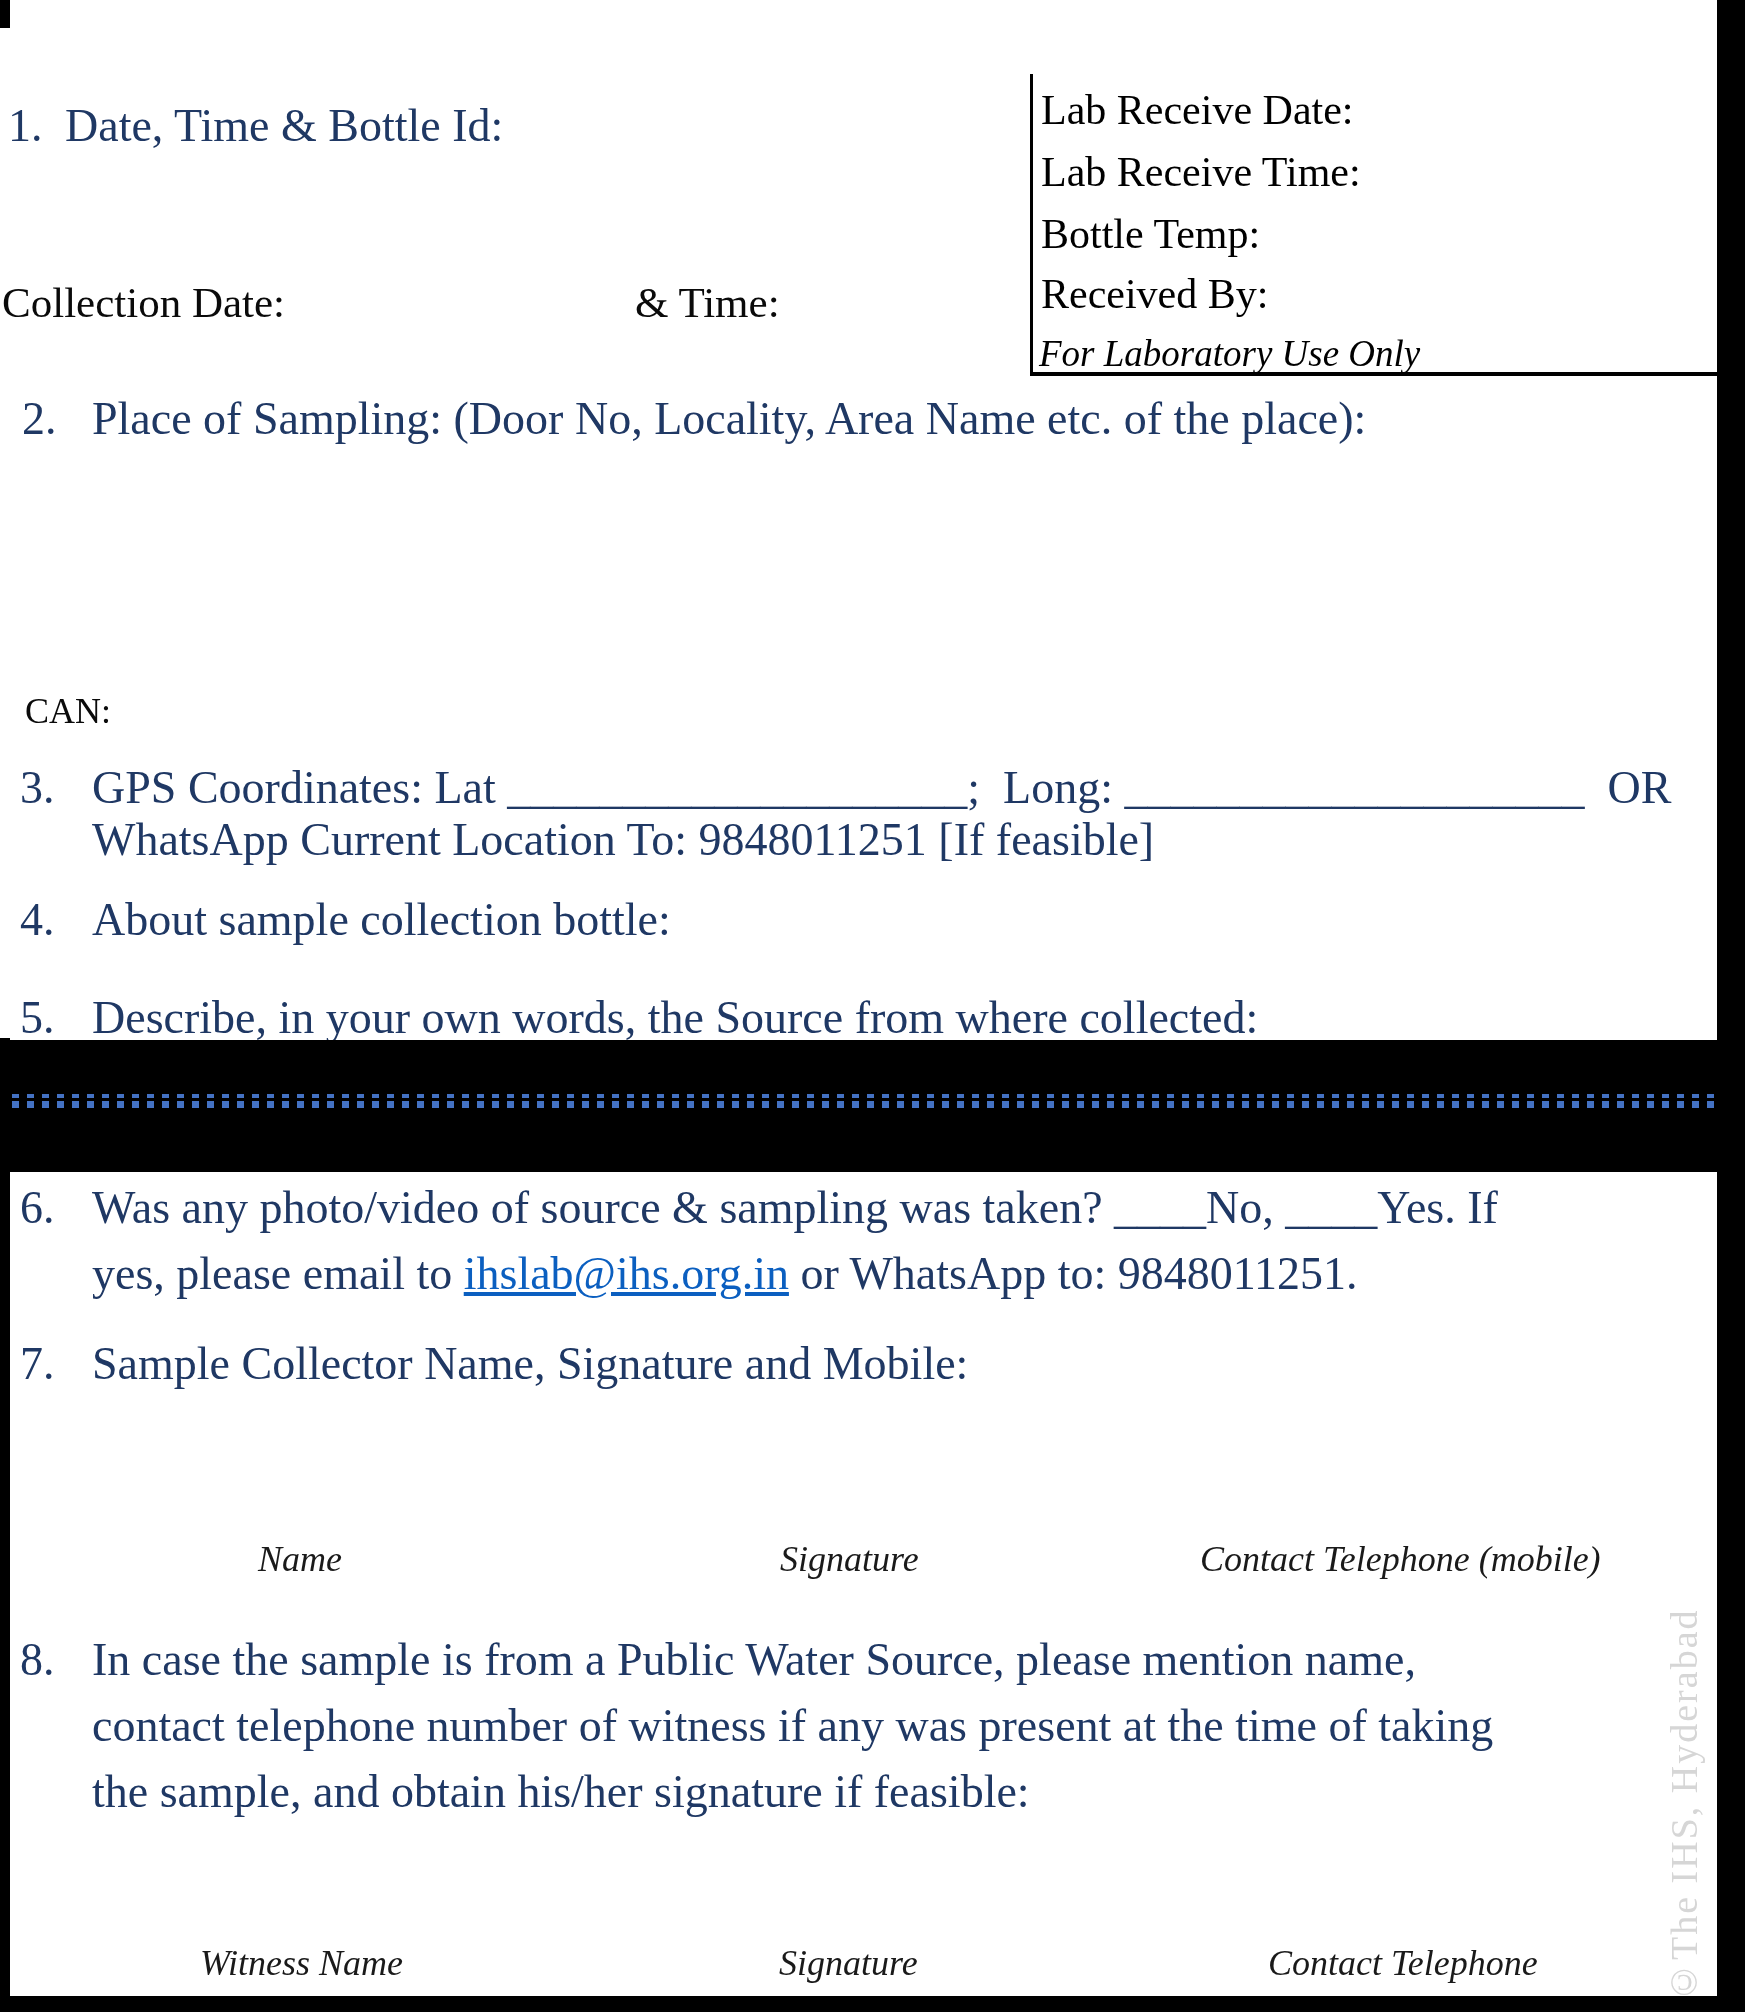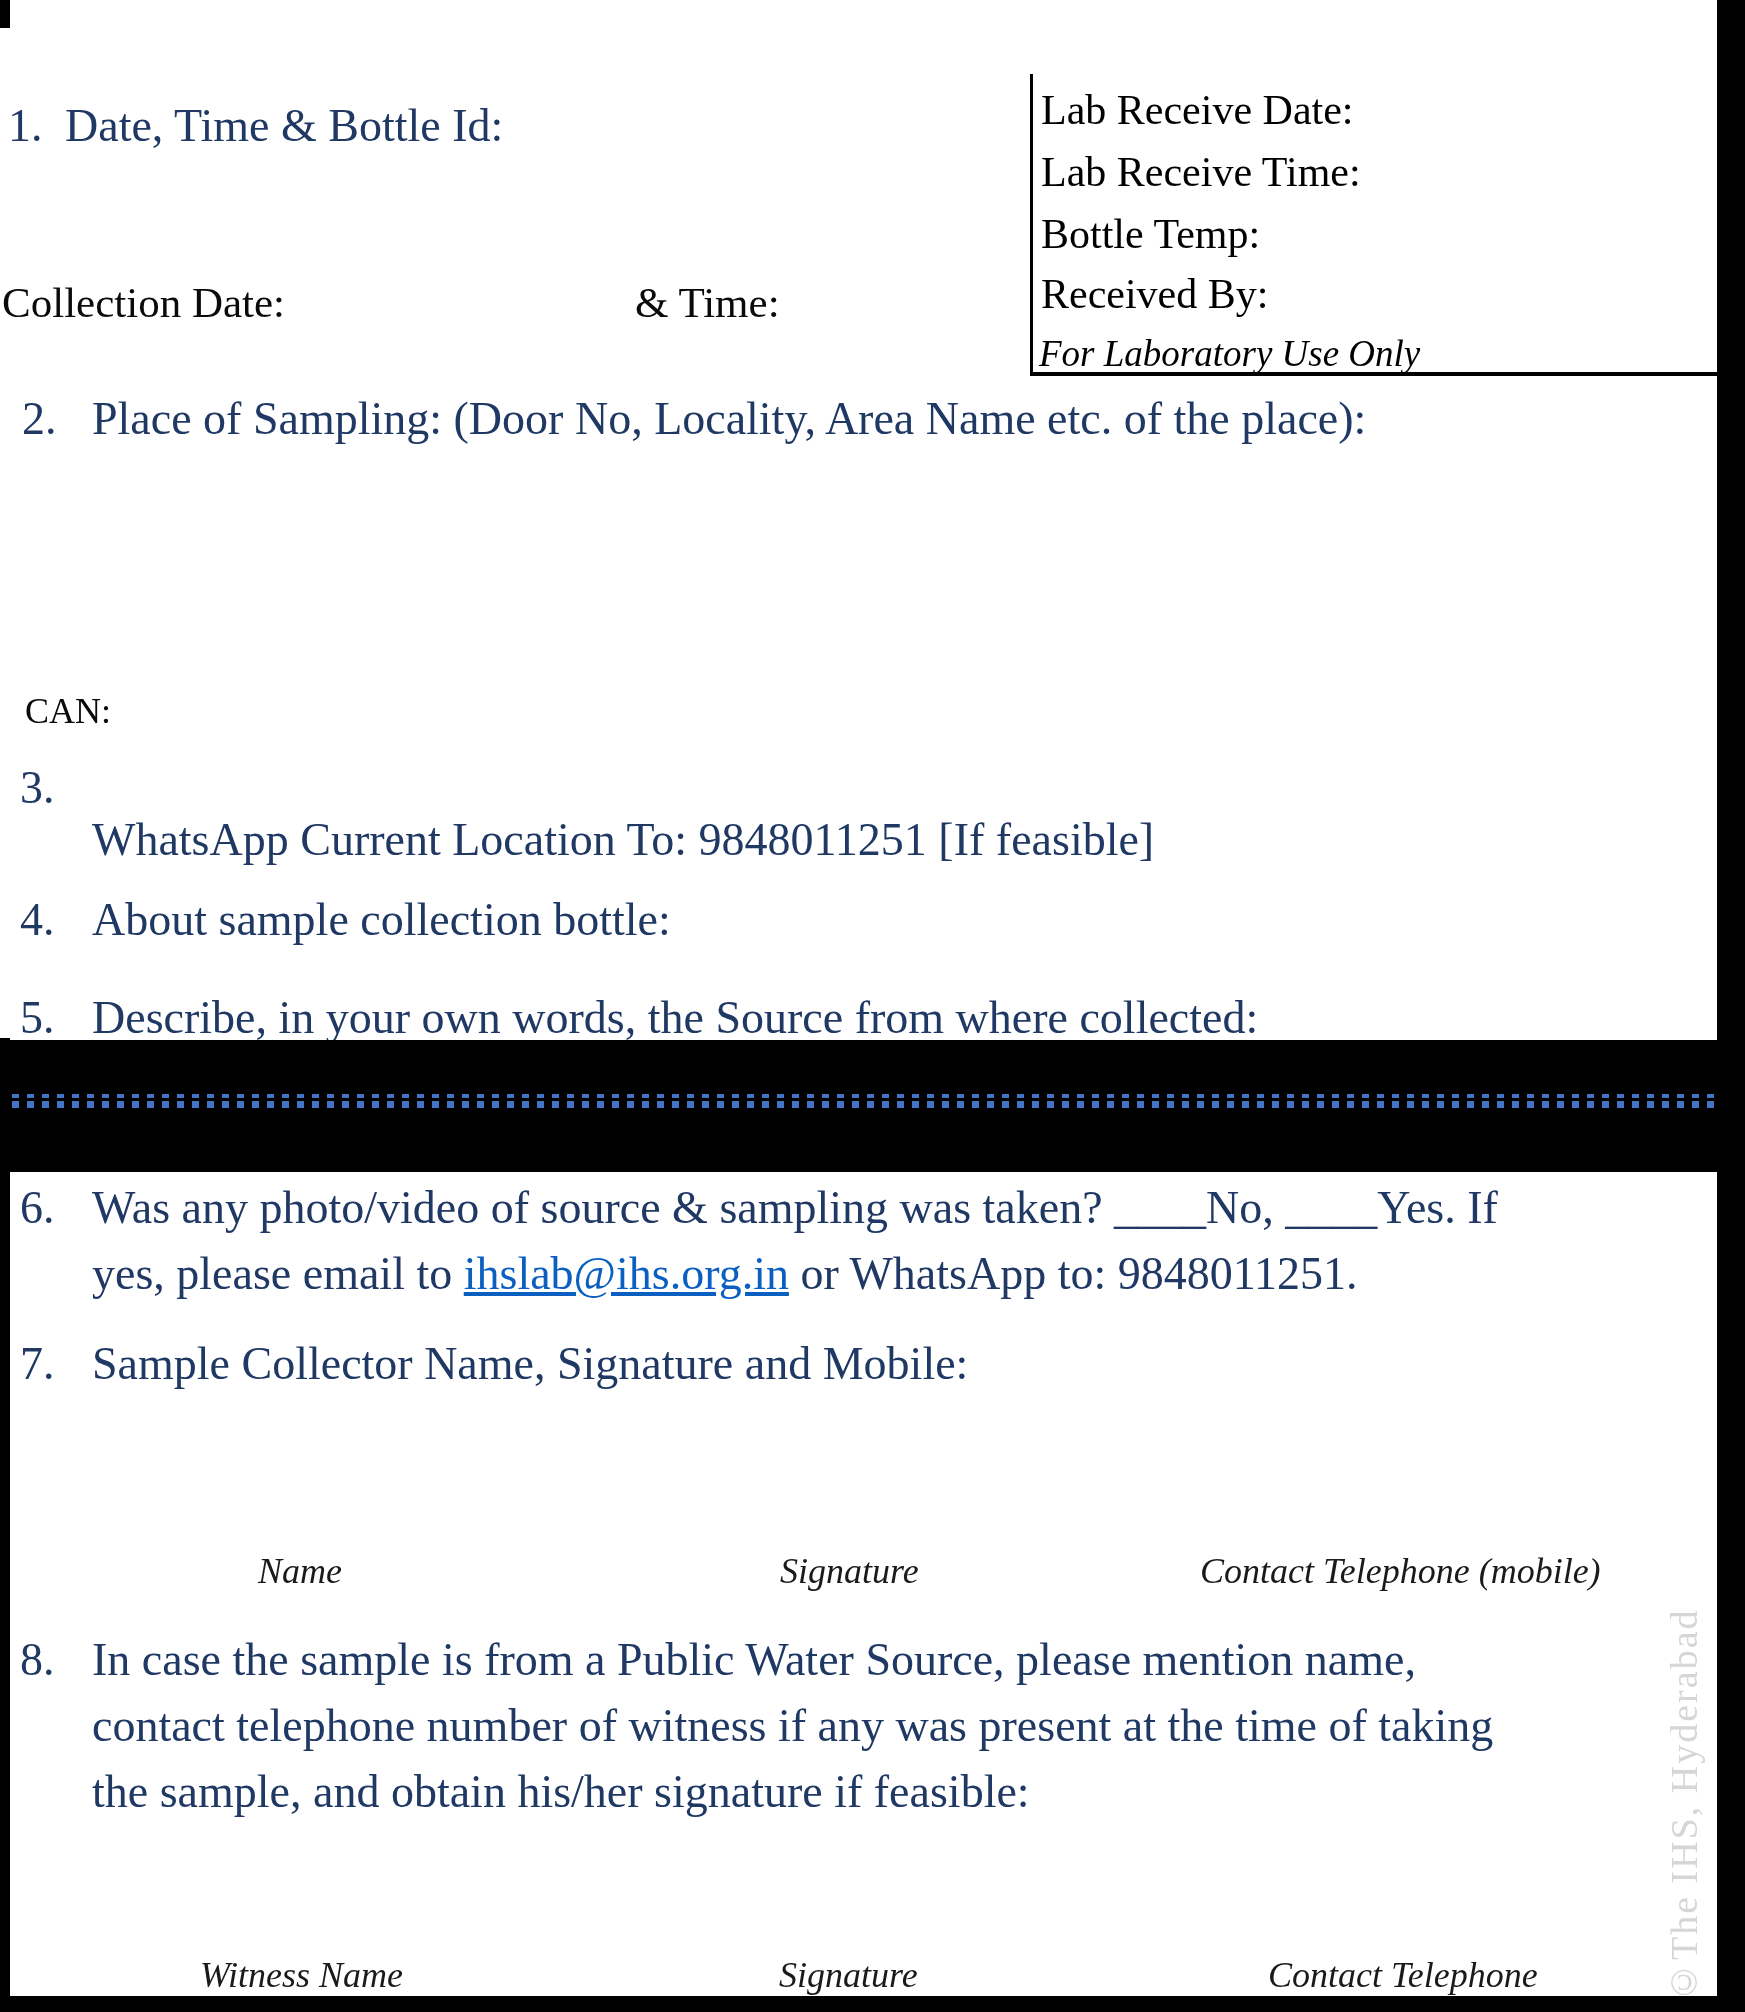--- a/index.html
+++ b/index.html
@@ -35,21 +35,21 @@
   .cut-band { position:absolute; left:0; top:1040px; width:1745px; height:132px; background:#000; }
   .cut-line { position:absolute; left:12px; right:30px; top:54px; }
   .dash-row { background:repeating-linear-gradient(to right, #4472c4 0 7px, transparent 7px 15px); }
   .dash-top { height:4px; }
   .dash-bottom { height:7px; margin-top:3px; }
 
   .email-link { color:#0b5fc0; text-decoration:underline; cursor:pointer; }
 
   .sig-labels { position:absolute; left:0; width:1745px; color:#1a1a1a;
                 font-style:italic; font-size:36px; }
-  .sig-labels span { position:absolute; top:12px; white-space:pre; }
+  .sig-labels span { position:absolute; top:0; white-space:pre; }
 
   .watermark {
     position:absolute; left:1662px; top:1592px; width:52px; height:412px;
     writing-mode:vertical-rl; transform:rotate(180deg);
     color:#d6d6d6; font-size:38px; letter-spacing:2px; white-space:pre;
   }
 
   .edge { position:absolute; background:#000; }
   .edge-left   { left:0; top:1038px; width:10px; height:974px; }
   .edge-right  { left:1717px; top:0; width:28px; height:2012px; }
@@ -84,20 +84,21 @@
 
   <div class="line navy" style="top:393px;">
     <span class="num" style="left:22px;">2.</span>
     <span class="txt" style="left:92px;">Place of Sampling: (Door No, Locality, Area Name etc. of the place):</span>
   </div>
 
   <div class="can">CAN:</div>
 
   <div class="line navy" style="top:762px;">
     <span class="num" style="left:20px;">3.</span>
+    <span class="txt" style="left:92px;">GPS Coordinates: Lat ____________________;  Long: ____________________  OR</span>
   </div>
   <div class="line navy" style="top:814px;">
     <span class="txt" style="left:92px;">WhatsApp Current Location To: 9848011251 [If feasible]</span>
   </div>
 
   <div class="line navy" style="top:894px;">
     <span class="num" style="left:20px;">4.</span>
     <span class="txt" style="left:92px;">About sample collection bottle:</span>
   </div>
 

